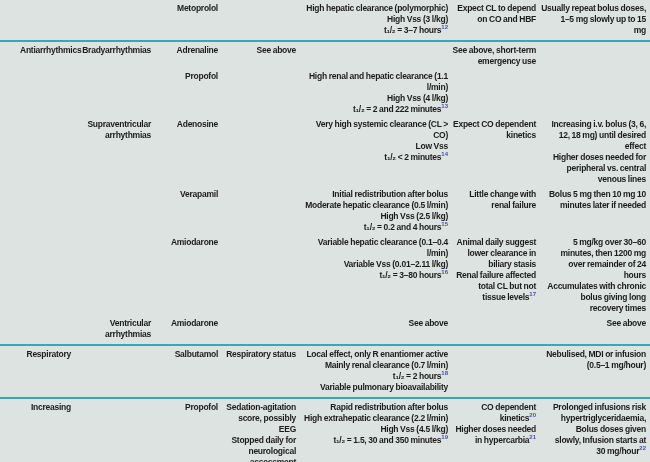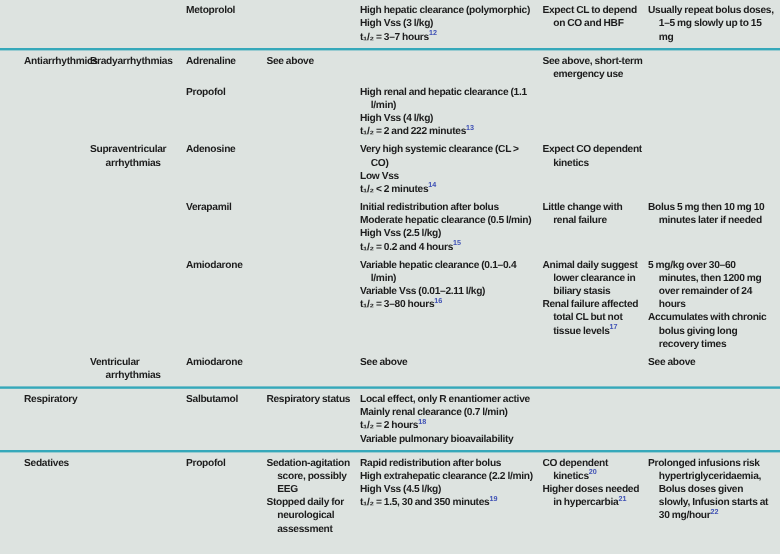--- a/index.html
+++ b/index.html
@@ -14,20 +14,21 @@
     background:var(--background);
     font-family:"Liberation Sans", sans-serif;
   }
   #table-root{width:650px;}
   .section{padding-top:3px;}
   .section.ruled{border-top:2px solid var(--rule);}
   .row{
     display:grid;
     grid-template-columns:75px 80px 67px 78px 152px 88px 110px;
     margin-bottom:4px;
+    text-align:right;
   }
   .cell{
     font-size:8.5px;line-height:11px;font-weight:bold;color:var(--text);
     letter-spacing:-0.25px;word-spacing:-0.3px;
     padding-right:4px;box-sizing:border-box;
   }
   .category-cell{padding-left:20px;}
   .item{margin:0;padding-left:9px;text-indent:-9px;}
   .subcategory-cell .item{padding-left:13px;text-indent:-13px;}
   sup.ref{
@@ -105,20 +106,24 @@
           </div>
           <div class="cell monitoring-cell"></div>
           <div class="cell pharmacokinetics-cell">
             <p class="item">Very high systemic clearance (CL &gt; CO)</p>
             <p class="item">Low Vss</p>
             <p class="item">t₁/₂ &lt; 2 minutes<sup class="ref">14</sup></p>
           </div>
           <div class="cell clearance-notes-cell">
             <p class="item">Expect CO dependent kinetics</p>
           </div>
+          <div class="cell dosing-cell">
+            <p class="item">Increasing i.v. bolus (3, 6, 12, 18 mg) until desired effect</p>
+            <p class="item">Higher doses needed for peripheral vs. central venous lines</p>
+          </div>
         </div>
         <div class="row">
           <div class="cell category-cell"></div>
           <div class="cell subcategory-cell"></div>
           <div class="cell drug-cell">
             <p class="item">Verapamil</p>
           </div>
           <div class="cell monitoring-cell"></div>
           <div class="cell pharmacokinetics-cell">
             <p class="item">Initial redistribution after bolus</p>
@@ -184,26 +189,29 @@
           <div class="cell monitoring-cell">
             <p class="item">Respiratory status</p>
           </div>
           <div class="cell pharmacokinetics-cell">
             <p class="item">Local effect, only R enantiomer active</p>
             <p class="item">Mainly renal clearance (0.7 l/min)</p>
             <p class="item">t₁/₂ = 2 hours<sup class="ref">18</sup></p>
             <p class="item">Variable pulmonary bioavailability</p>
           </div>
           <div class="cell clearance-notes-cell"></div>
+          <div class="cell dosing-cell">
+            <p class="item">Nebulised, MDI or infusion (0.5–1 mg/hour)</p>
+          </div>
         </div>
       </div>
       <div class="section ruled">
         <div class="row">
           <div class="cell category-cell">
-            <p class="item">Sedatives</p>
+            <p class="item">Increasing</p>
           </div>
           <div class="cell subcategory-cell"></div>
           <div class="cell drug-cell">
             <p class="item">Propofol</p>
           </div>
           <div class="cell monitoring-cell">
             <p class="item">Sedation-agitation score, possibly EEG</p>
             <p class="item">Stopped daily for neurological assessment</p>
           </div>
           <div class="cell pharmacokinetics-cell">

